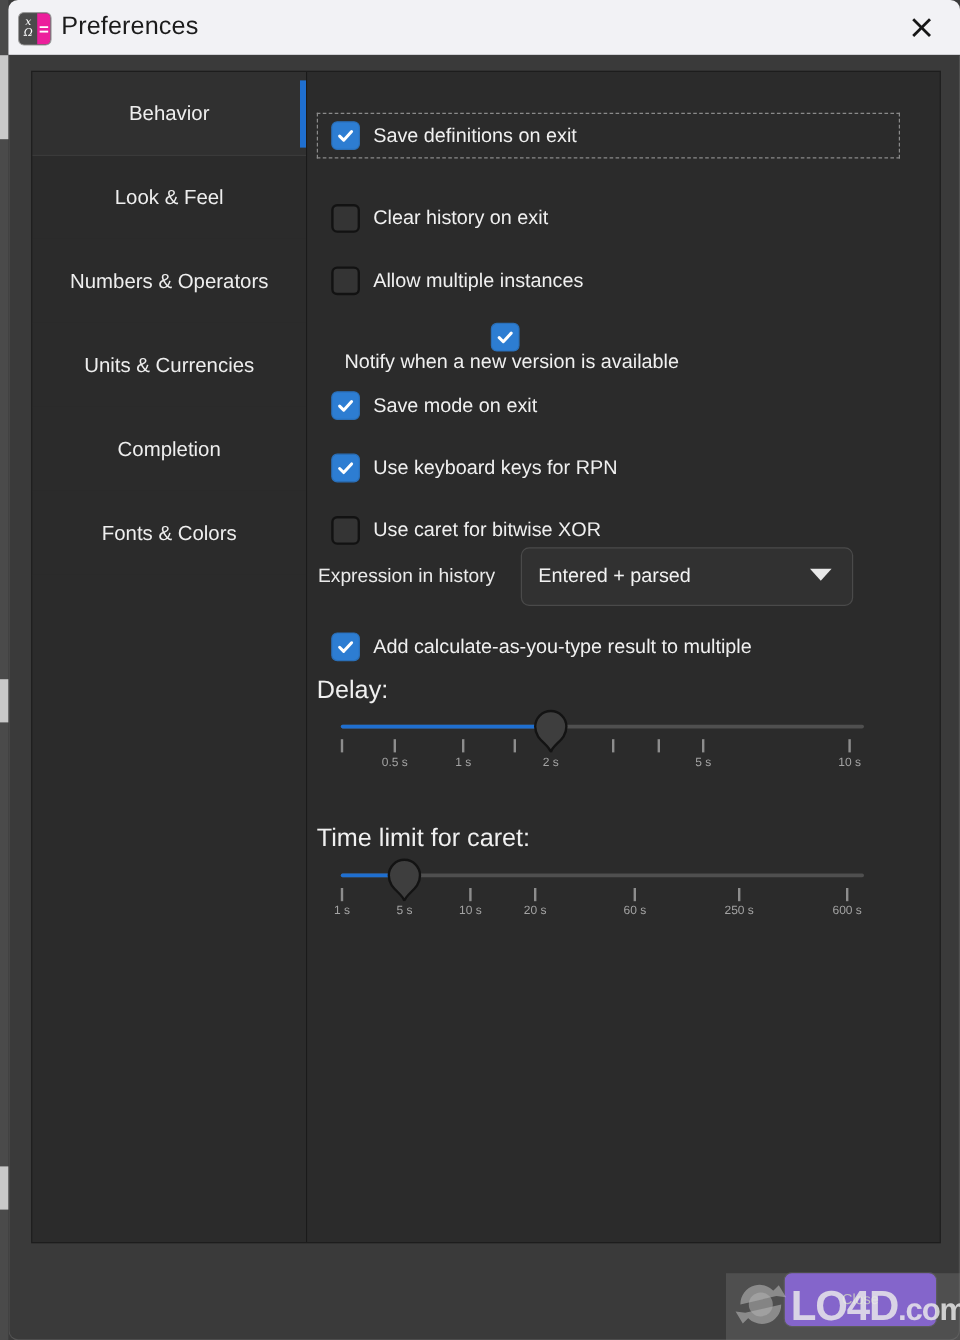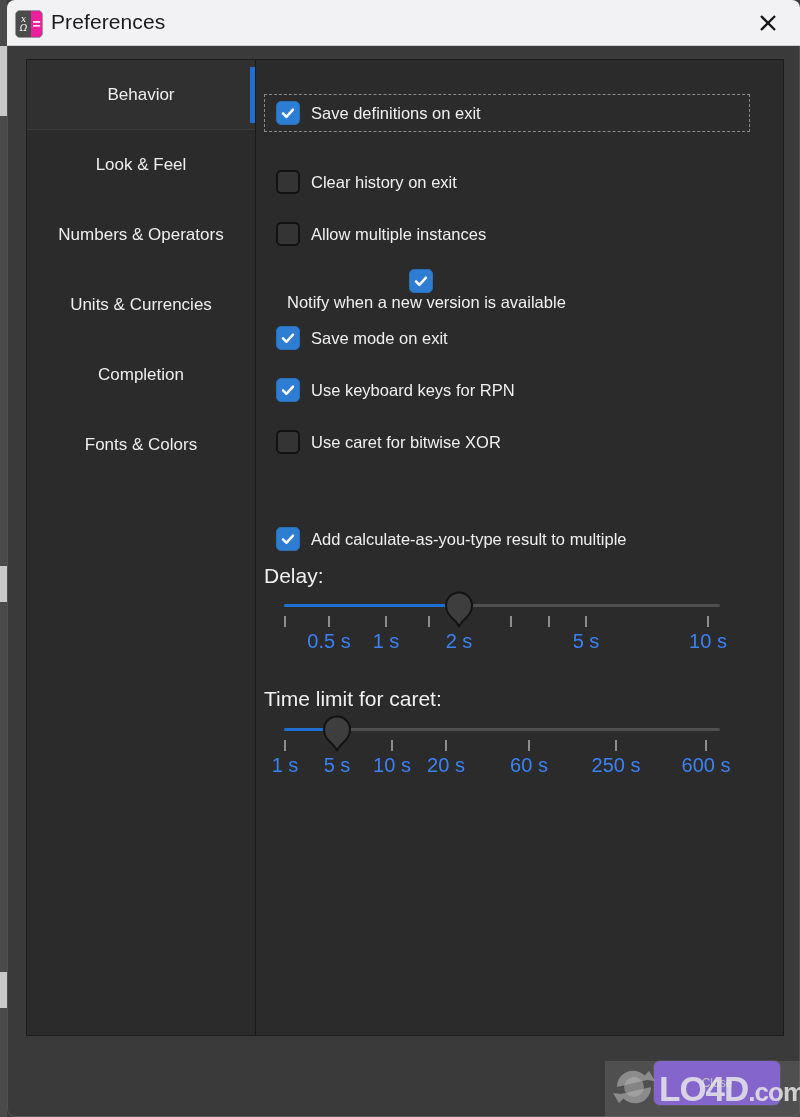--- a/index.html
+++ b/index.html
@@ -262,22 +262,22 @@
   }
   .tick {
     position: absolute;
     top: 22px;
     width: 2px; height: 11px;
     background: #8d8d8d;
   }
   .ticklabel {
     position: absolute;
     top: 36px;
-    color: #3b82f6;
-    font-size: 20px;
+    color: #a3a3a3;
+    font-size: 10px;
     transform: translateX(-50%);
     white-space: nowrap;
   }
   .handle {
     position: absolute;
     top: -4px;
     width: 30px; height: 38px;
     transform: translateX(-15px);
     cursor: pointer;
   }
@@ -428,20 +428,31 @@
           <span class="cblabel">Use keyboard keys for RPN</span>
         </div>
 
         <div class="checkrow" style="top:365px;">
           <span class="cbox off">
             
           </span>
           <span class="cblabel">Use caret for bitwise XOR</span>
         </div>
 
+        <div class="droprow">
+          <span class="droplabel">Expression in history</span>
+          <span class="dropdown">
+            <span class="dd-value">Entered + parsed</span>
+            <span class="dd-arrow">
+              <svg width="20" height="12" viewBox="0 0 20 12">
+                  <path d="M1 1 L19 1 L10 11 Z" fill="#e8e8e8"></path>
+                </svg>
+            </span>
+          </span>
+        </div>
 
         <div class="checkrow" style="top:462px;">
           <span class="cbox on">
             <svg width="16" height="16" viewBox="0 0 16 16">
                 <path d="M3 8.4 L6.4 11.8 L13 4.6" fill="none" stroke="#ffffff" stroke-width="2.5" stroke-linecap="round" stroke-linejoin="round"></path>
               </svg>
           </span>
           <span class="cblabel">Add calculate-as-you-type result to multiple</span>
         </div>
 

